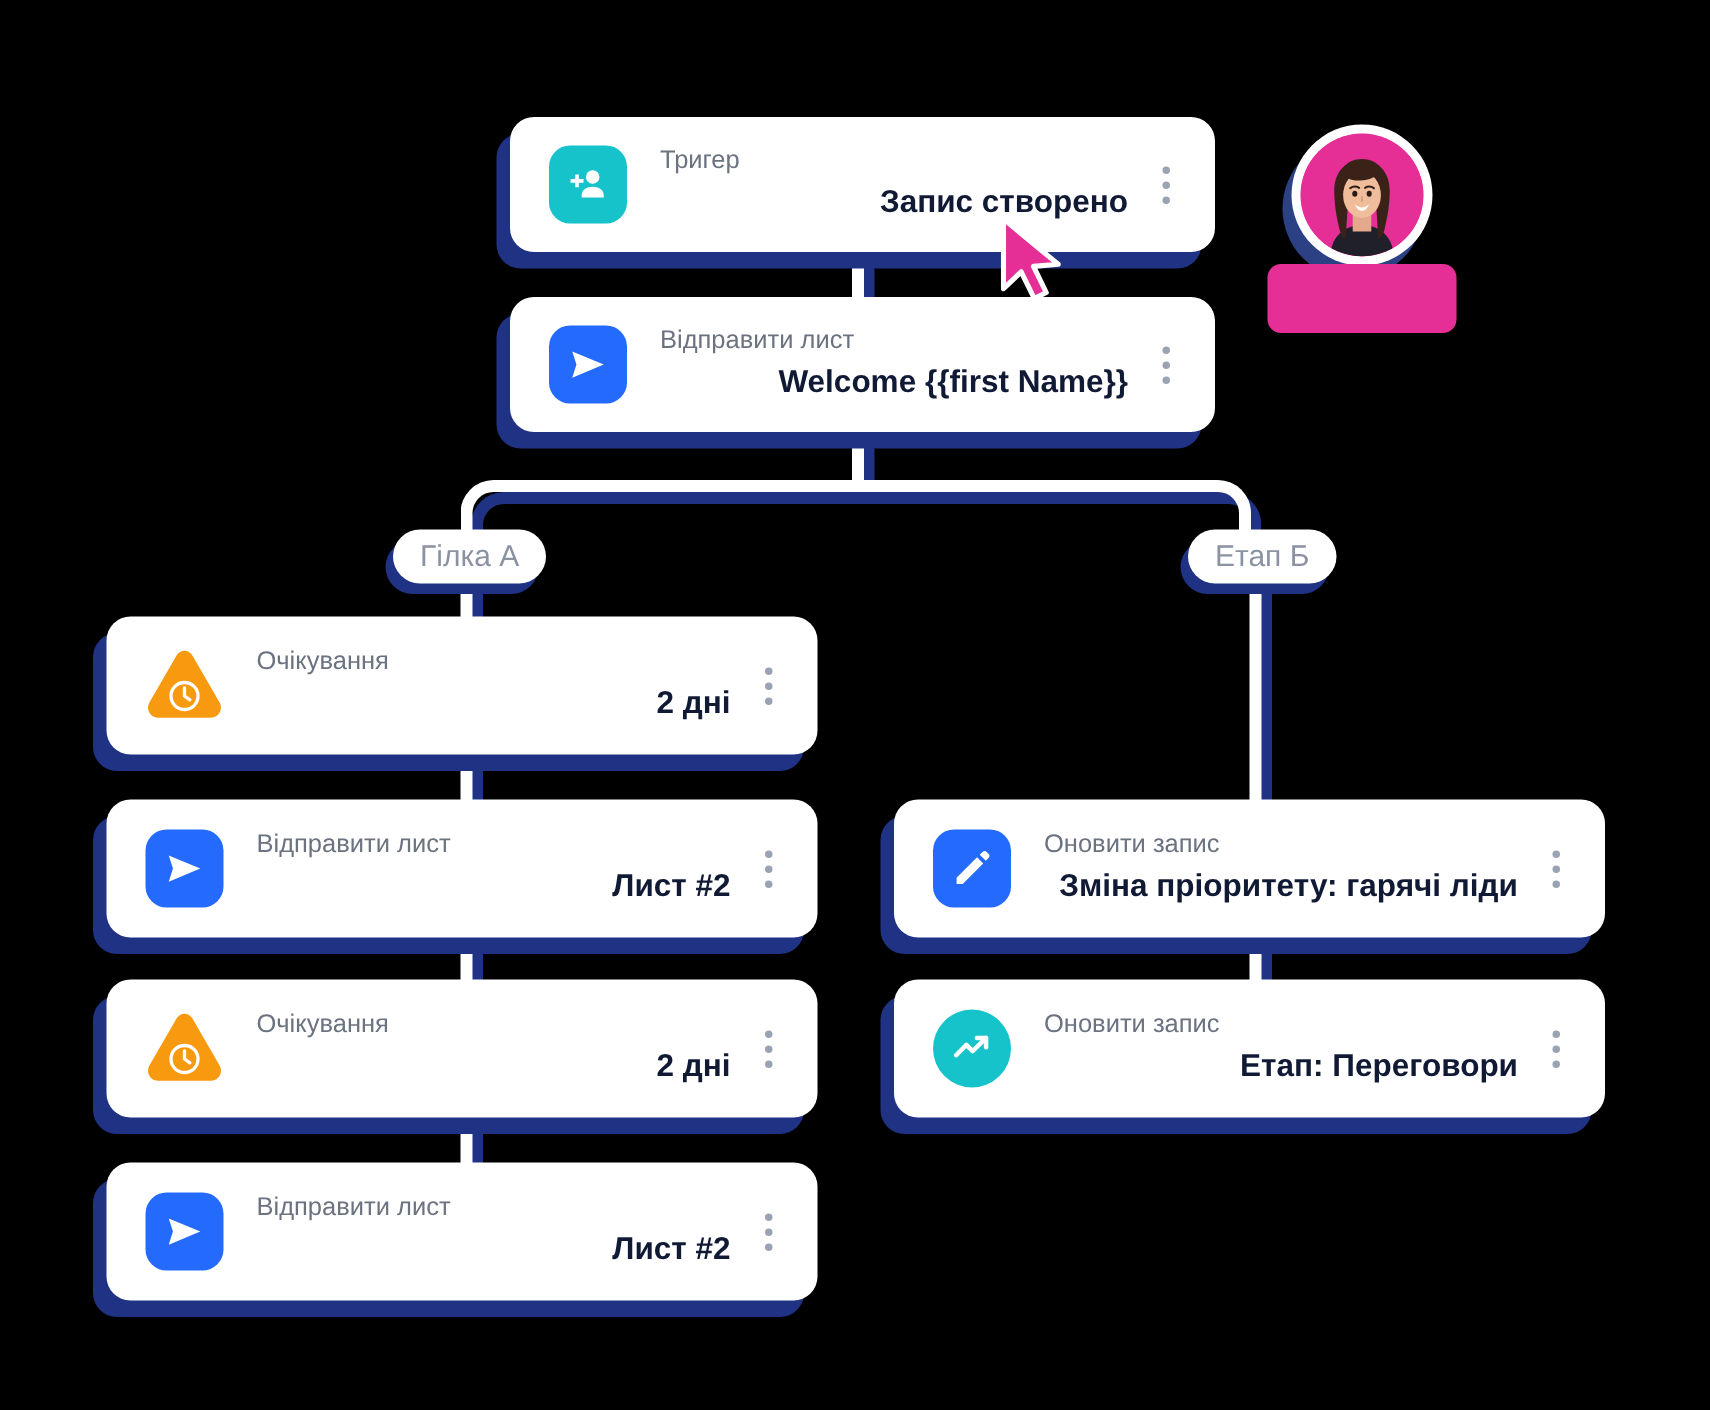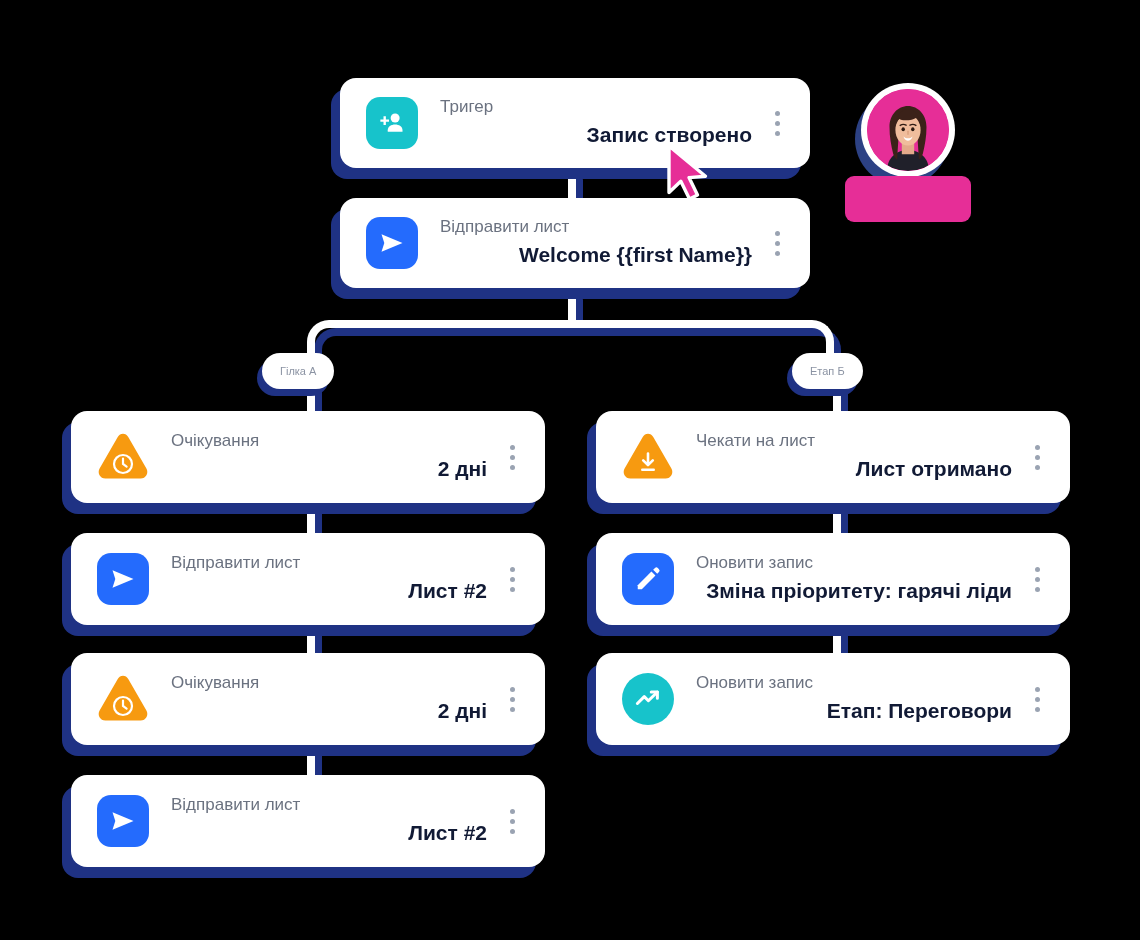--- a/index.html
+++ b/index.html
@@ -65,21 +65,21 @@
   .tri { width: 56px; height: 52px; position: relative; display: flex; align-items: center; justify-content: center; }
 
   
   .pill {
     position: absolute;
     background: #ffffff;
     border-radius: 22px;
     height: 36px;
     display: flex; align-items: center; justify-content: center;
     padding: 0 18px;
-    font-size: 11px;
+    font-size: 20px;
     color: #8b93a3;
     box-shadow: -5px 7px 0 0 #1f3284;
     z-index: 8;
     white-space: nowrap;
   }
 
   
   .avatar-wrap { position: absolute; z-index: 10; }
   .avatar-ring {
     width: 94px; height: 94px;
@@ -249,40 +249,20 @@
       <div class="card-sub">Відправити лист</div>
       <div class="card-title">Лист #2</div>
     </div>
     <div class="kebab">
         <i></i>
         <i></i>
         <i></i>
       </div>
   </div>
 
-  <div class="card" style="left:596px; top:411px; width:474px; height:92px;">
-    <div class="card-icon">
-      <div class="tri">
-        <svg width="56" height="52" viewBox="0 0 56 52">
-          <path d="M22.6 6.2 4.6 37.4c-2.6 4.5.6 10.1 5.8 10.1h35.2c5.2 0 8.4-5.6 5.8-10.1L33.4 6.2c-2.6-4.5-8.2-4.5-10.8 0z" fill="#f79a10"></path>
-          <path d="M28 22.5v11.2M23.2 29.4 28 34.2l4.8-4.8" fill="none" stroke="#ffffff" stroke-width="2.6" stroke-linecap="round" stroke-linejoin="round"></path>
-          <rect x="21" y="37.4" width="14" height="2.6" rx="1.3" fill="#ffffff"></rect>
-        </svg>
-      </div>
-    </div>
-    <div class="card-text">
-      <div class="card-sub">Чекати на лист</div>
-      <div class="card-title">Лист отримано</div>
-    </div>
-    <div class="kebab">
-        <i></i>
-        <i></i>
-        <i></i>
-      </div>
-  </div>
 
   <div class="card" style="left:596px; top:533px; width:474px; height:92px;">
     <div class="card-icon">
       <div class="sq" style="background:#246bfd;">
         <svg width="28" height="28" viewBox="0 0 24 24" fill="#ffffff">
           <path d="M3.2 17.3 14.9 5.6l3.5 3.5L6.7 20.8H3.2z"></path>
           <path d="M16.4 4.1 18 2.6a1.7 1.7 0 0 1 2.4 0l1 1a1.7 1.7 0 0 1 0 2.4l-1.5 1.6z"></path>
         </svg>
       </div>
     </div>

